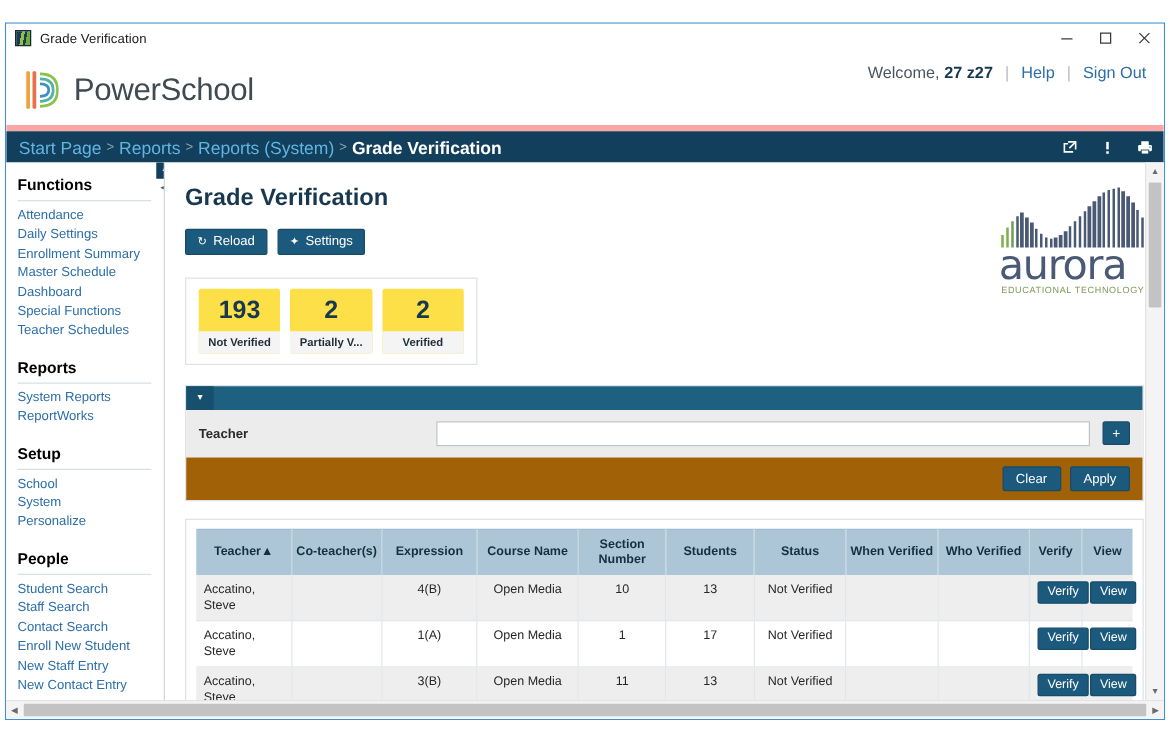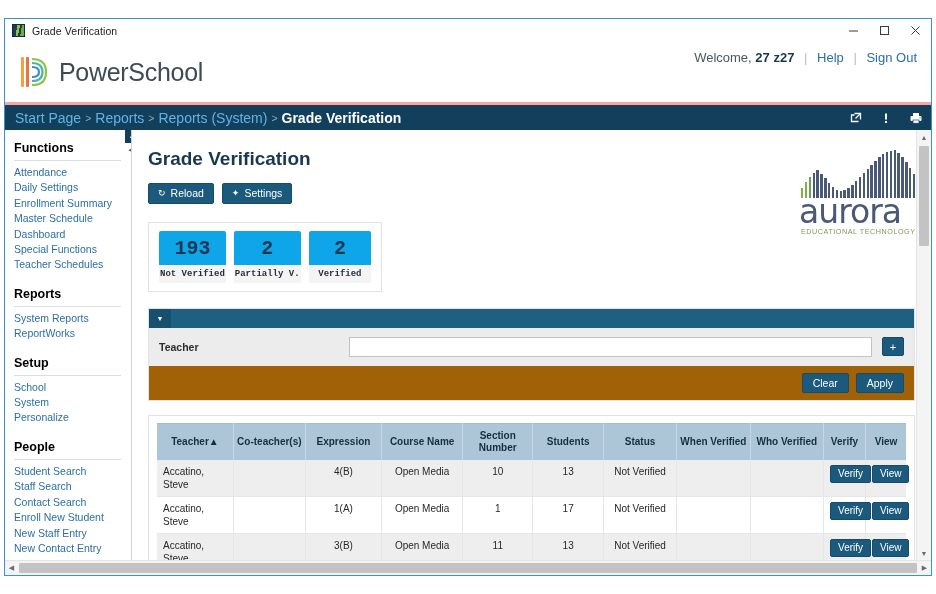--- a/index.html
+++ b/index.html
@@ -51,21 +51,21 @@
     display: flex; flex-direction: column;
     background: #fff;
   }
 
   
   .ps-header {
     height: 62px; flex: none;
     background: #ffffff;
     display: flex; align-items: flex-start;
     position: relative;
-    border-bottom: 3px solid #fca5a5;
+    border-bottom: 5px solid #fca5a5;
   }
 
   .ps-logo { display: flex; align-items: center; margin: 12px 0 0 16px; }
   .ps-mark { position: relative; width: 26px; height: 34px; flex: none; }
   .ps-bars { position: absolute; left: 0; top: 2px; display: flex; gap: 2px; }
   .ps-bars i { display: block; width: 3px; height: 30px; border-radius: 1px; }
   .ps-bars i:nth-child(1) { background: #f0a23c; }
   .ps-bars i:nth-child(2) { background: #e8734a; }
   .ps-arc { position: absolute; left: 9px; top: 2px; width: 17px; height: 30px; }
   .ps-name {
@@ -181,24 +181,23 @@
   
   .stats {
     margin-top: 18px;
     border: 1px solid #dfe3e6;
     background: #fff;
     padding: 8px 10px;
     display: inline-flex; gap: 8px;
     width: 234px;
   }
   .stat {
-    background: #0ea5e9; border-radius: 2px;
+    background: #fde047; border-radius: 2px;
     width: 67px; padding: 6px 2px 4px 2px;
     text-align: center;
-    font-family: Liberation Mono, monospace;
   }
   .stat .num { font-size: 20px; font-weight: bold; color: #17384f; line-height: 23px; }
   .stat .lbl {
     font-size: 9px; color: #1f2d38; font-weight: bold;
     background: #f4f4f4; margin: 5px -2px -4px -2px; padding: 4px 1px;
     white-space: nowrap; overflow: hidden; text-overflow: clip;
   }
 
   
   .filter { margin-top: 16px; border: 1px solid #dfe3e6; }

